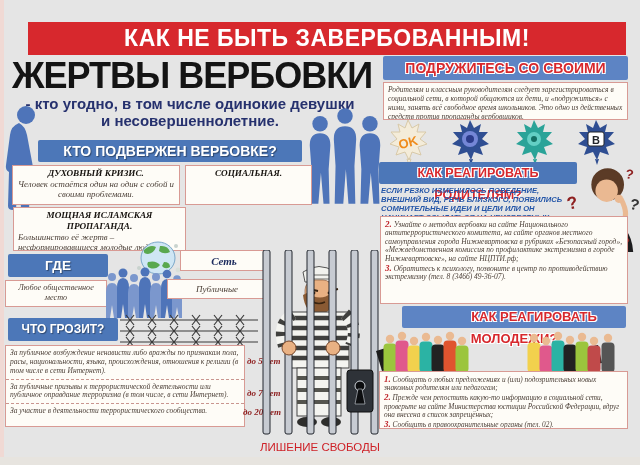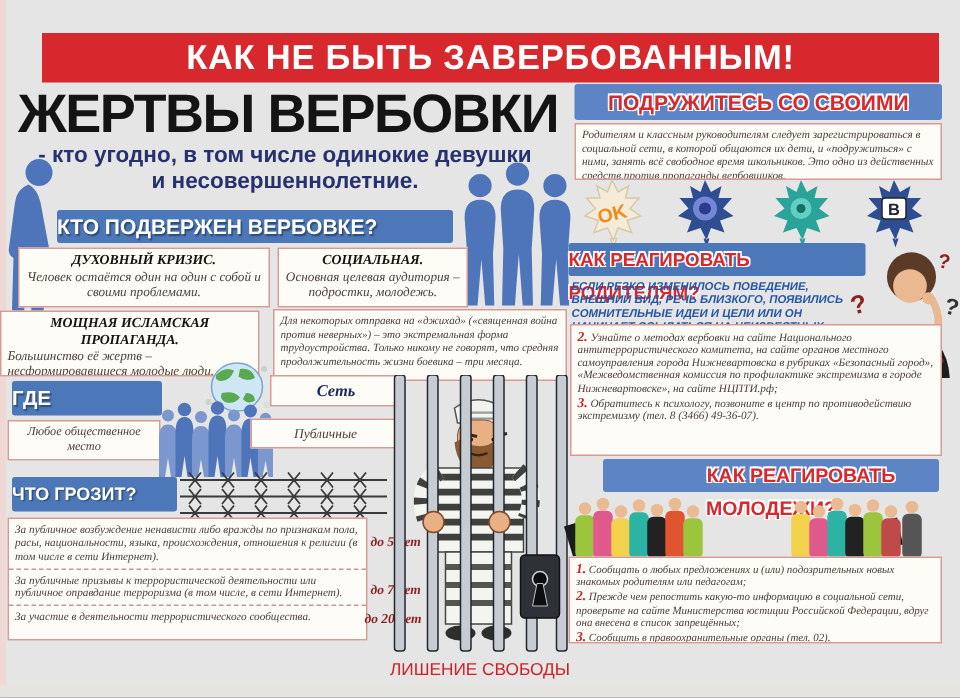--- a/index.html
+++ b/index.html
@@ -1,21 +1,21 @@
 <!DOCTYPE html>
 <html><head>
 <meta charset="utf-8">
 <style>
   html,body{margin:0;padding:0;background:#888;}
   #page{position:relative;width:640px;height:465px;background:#e5e5e5;overflow:hidden;
         font-family:"Liberation Sans",sans-serif;}
   .abs{position:absolute;}
   
   .red-banner{background:#d7282d;color:#fff;font-weight:bold;text-align:center;}
-  .blue-banner{background:#4c77b8;color:#fff;font-weight:bold;text-align:left;
+  .blue-banner{background:#4c77b8;color:#fff;font-weight:bold;text-align:center;
                border-radius:2px;text-shadow:1px 1px 1px rgba(0,0,0,.4);}
   .lblue-banner{background:#5d84c4;text-align:center;border-radius:2px;}
   .redtxt{color:#d7282d;font-weight:bold;
           text-shadow:-1px -1px 0 #fff,1px -1px 0 #fff,-1px 1px 0 #fff,1px 1px 0 #fff;}
   
   .rbox{border:1px solid #d89a94;background:#fefcf7;font-family:"Liberation Serif",serif;
         font-style:italic;color:#4c4038;box-sizing:border-box;padding:2px 4px;overflow:hidden;}
   .rbox .tt{font-weight:bold;color:#17130f;display:block;text-align:center;}
   .num{color:#c0272d;font-weight:bold;font-style:italic;font-size:9px;}
   .term{color:#8e1d1d;font-weight:bold;font-style:italic;
@@ -62,28 +62,24 @@
   </svg>
 
   <div class="abs blue-banner" style="left:38px;top:140px;width:264px;height:22px;font-size:14px;line-height:22px;">КТО ПОДВЕРЖЕН ВЕРБОВКЕ?</div>
 
   <div class="abs rbox" style="left:12px;top:165px;width:168px;height:40px;font-size:8.8px;line-height:1.18;text-align:center;">
     <span class="tt" style="font-size:9.2px;text-align:center;">ДУХОВНЫЙ КРИЗИС.</span>
     <span>Человек остаётся один на один с собой и своими проблемами.</span>
   </div>
   <div class="abs rbox" style="left:185px;top:165px;width:127px;height:40px;font-size:8.8px;line-height:1.18;text-align:center;">
     <span class="tt" style="font-size:9.2px;">СОЦИАЛЬНАЯ.</span>
-    <span>Основная целевая аудитория – подростки, молодежь.</span>
-  </div>
-  <div class="abs rbox" style="left:0;top:207px;width:173px;height:44px;font-size:8.8px;line-height:1.18;">
+  </div>
+  <div class="abs rbox" style="left:13px;top:207px;width:173px;height:44px;font-size:8.8px;line-height:1.18;">
     <span class="tt" style="font-size:9.2px;">МОЩНАЯ ИСЛАМСКАЯ ПРОПАГАНДА.</span>
     <span>Большинство её жертв – несформировавшиеся молодые люди.</span>
-  </div>
-  <div class="abs rbox" style="left:182px;top:206px;width:196px;height:48px;font-size:7.4px;line-height:1.22;">
-    <span>Для некоторых отправка на «джихад» («священная война против неверных») – это экстремальная форма трудоустройства. Только никому не говорят, что средняя продолжительность жизни боевика – три месяца.</span>
   </div>
 
   <div class="abs blue-banner" style="left:8px;top:254px;width:100px;height:23px;font-size:13.5px;line-height:23px;">ГДЕ ВЕРБУЮТ?</div>
 
   <svg class="abs" style="left:134px;top:238px;" width="48" height="40" viewBox="0 0 48 40">
     <ellipse cx="24" cy="20" rx="17" ry="16" fill="#cfe6f4" stroke="#7aa7c9"></ellipse>
     <path fill="#5aa84f" d="M10 12 q6 -6 12 -3 q-2 6 -8 7 q-5 0 -4 -4z M26 8 q8 -1 10 6 q-6 3 -11 -1 z M14 24 q8 -2 12 3 q-4 5 -10 3 q-4 -2 -2 -6z M30 24 q6 0 6 5 q-5 3 -8 -1 z"></path>
     <circle cx="42" cy="8" r="2" fill="#c9d3ce"></circle>
       <circle cx="5" cy="30" r="2" fill="#c9d3ce"></circle>
       <circle cx="44" cy="32" r="2.4" fill="#d9e0da"></circle>

